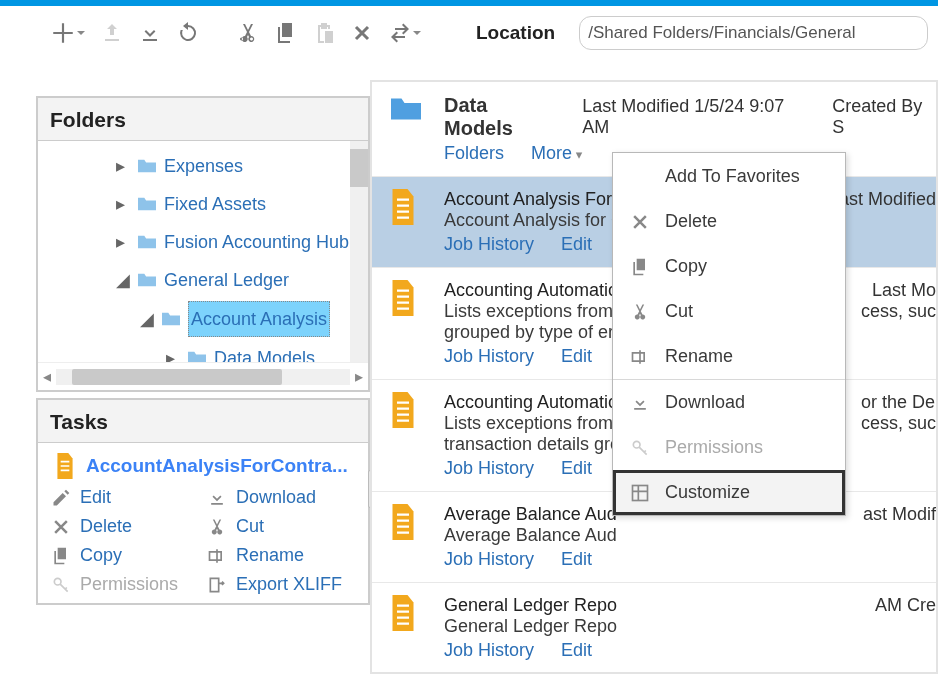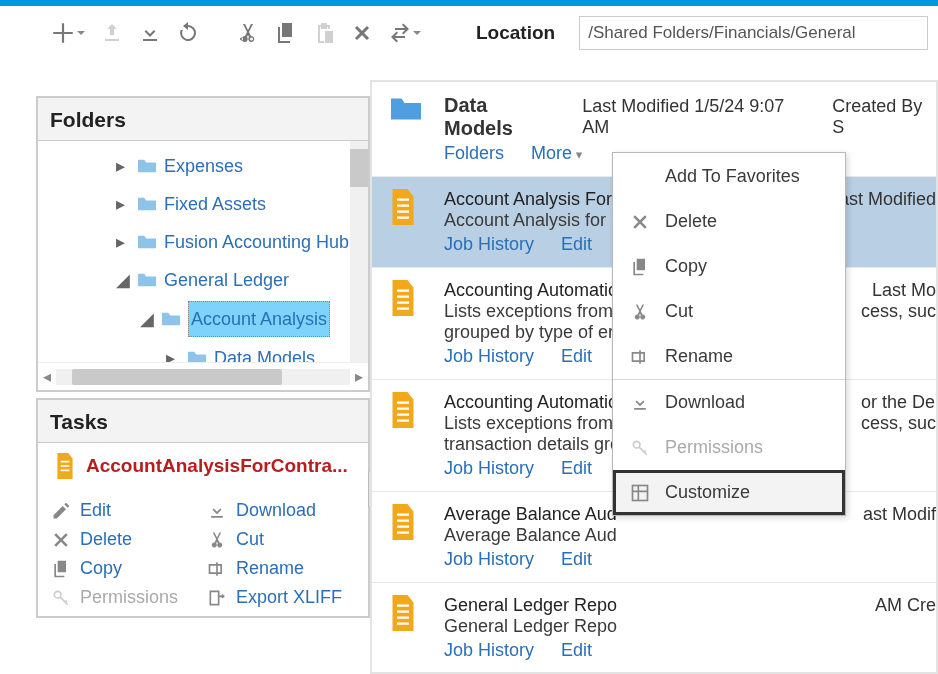--- a/index.html
+++ b/index.html
@@ -1,21 +1,21 @@
 <!DOCTYPE html>
 <html><head>
 <meta charset="utf-8">
 <style>
   * { box-sizing: border-box; margin: 0; padding: 0; font-family: Arial, Helvetica, sans-serif; }
   body { background: #fff; width: 938px; height: 674px; overflow: hidden; position: relative; }
   .topbar { height: 6px; background: #0096e3; }
   .toolbar { display: flex; align-items: center; padding: 10px 10px 20px 50px; gap: 14px; border-bottom: none; }
   .tbtn { color: #777; cursor: pointer; display: inline-flex; align-items: center; }
   .loc-label { font-weight: bold; font-size: 19px; color: #222; margin-left: 40px; margin-right: 10px; }
-  .loc-input { border: 1px solid #ccc; border-radius: 0; padding: 6px 8px; font-size: 17px; color: #555; flex: 1; min-width: 0; }
+  .loc-input { border: 1px solid #ccc; border-radius: 12px; padding: 6px 8px; font-size: 17px; color: #555; flex: 1; min-width: 0; }
   .layout { display: flex; position: absolute; top: 80px; left: 0; right: 0; bottom: 0; }
   .left { width: 370px; flex-shrink: 0; padding: 16px 0 0 36px; }
   .panel { border: 2px solid #ccc; background: #f3f3f3; margin-bottom: 6px; }
   .panel-header { font-weight: bold; font-size: 21px; padding: 10px 12px 8px; color: #222; }
   .folders-body { background: #fff; height: 250px; position: relative; overflow: hidden; border-top: 1px solid #ccc; }
   .tree { padding: 6px 0 0 0; font-size: 18px; color: #2b6fb6; }
   .tree-item { display: flex; align-items: center; gap: 6px; padding: 2px 0 2px 0; white-space: nowrap; }
   .lvl1 { padding-left: 78px; }
   .lvl2 { padding-left: 102px; }
   .lvl3 { padding-left: 128px; }
@@ -23,21 +23,21 @@
   .tree-item .fldr { width: 22px; height: 18px; }
   .tree-item .lbl { color: #2b6fb6; cursor: pointer; line-height: 34px; }
   .tree-item.selected .lbl { background: #7dd3fc; border: 1px dotted #888; padding: 0 2px; }
   .scroll-h { height: 28px; background: #fff; display: flex; align-items: center; border-top: 1px solid #eee; }
   .scroll-h .arrow { width: 18px; text-align: center; color: #888; }
   .scroll-h .track { flex: 1; height: 16px; background: #f0f0f0; position: relative; }
   .scroll-h .thumb { position: absolute; left: 16px; top: 0; height: 16px; width: 210px; background: #c9c9c9; border-radius: 2px; }
   .scroll-v { position: absolute; top: 0; right: 0; width: 18px; height: calc(100% - 28px); background: #f0f0f0; }
   .scroll-v .vthumb { background: #c9c9c9; height: 38px; margin-top: 8px; }
   .tasks-body { background: #fff; border-top: 1px solid #ccc; padding: 10px 12px 8px; }
-  .task-file { display: flex; align-items: center; gap: 10px; font-weight: bold; font-size: 19px; color: #b91c1c; margin-bottom: 21px; padding-left: 4px; }
+  .task-file { display: flex; align-items: center; gap: 10px; font-weight: bold; font-size: 19px; color: #3b82f6; margin-bottom: 8px; padding-left: 4px; }
   .task-grid { display: grid; grid-template-columns: 1fr 1fr; gap: 8px 6px; font-size: 18px; }
   .task-link { display: flex; align-items: center; gap: 8px; color: #2b6fb6; cursor: pointer; }
   .task-link.disabled { color: #aaa; }
   .task-link .ticon { color: #888; width: 22px; display:inline-flex; justify-content:center; }
   .right { flex: 1; border: 2px solid #e3e3e3; background: #fff; min-width: 0; overflow: hidden; position: relative; }
   .row { padding: 12px 0 12px 16px; border-bottom: 1px solid #e8e8e8; display: flex; gap: 16px; align-items: flex-start; font-size: 18px; color: #333; }
   .row.selected { background: #b9cfe4; }
   .row .icon-col { width: 40px; flex-shrink: 0; }
   .row .content { flex: 1; min-width: 0; }
   .row .content .title { color: #222; }

